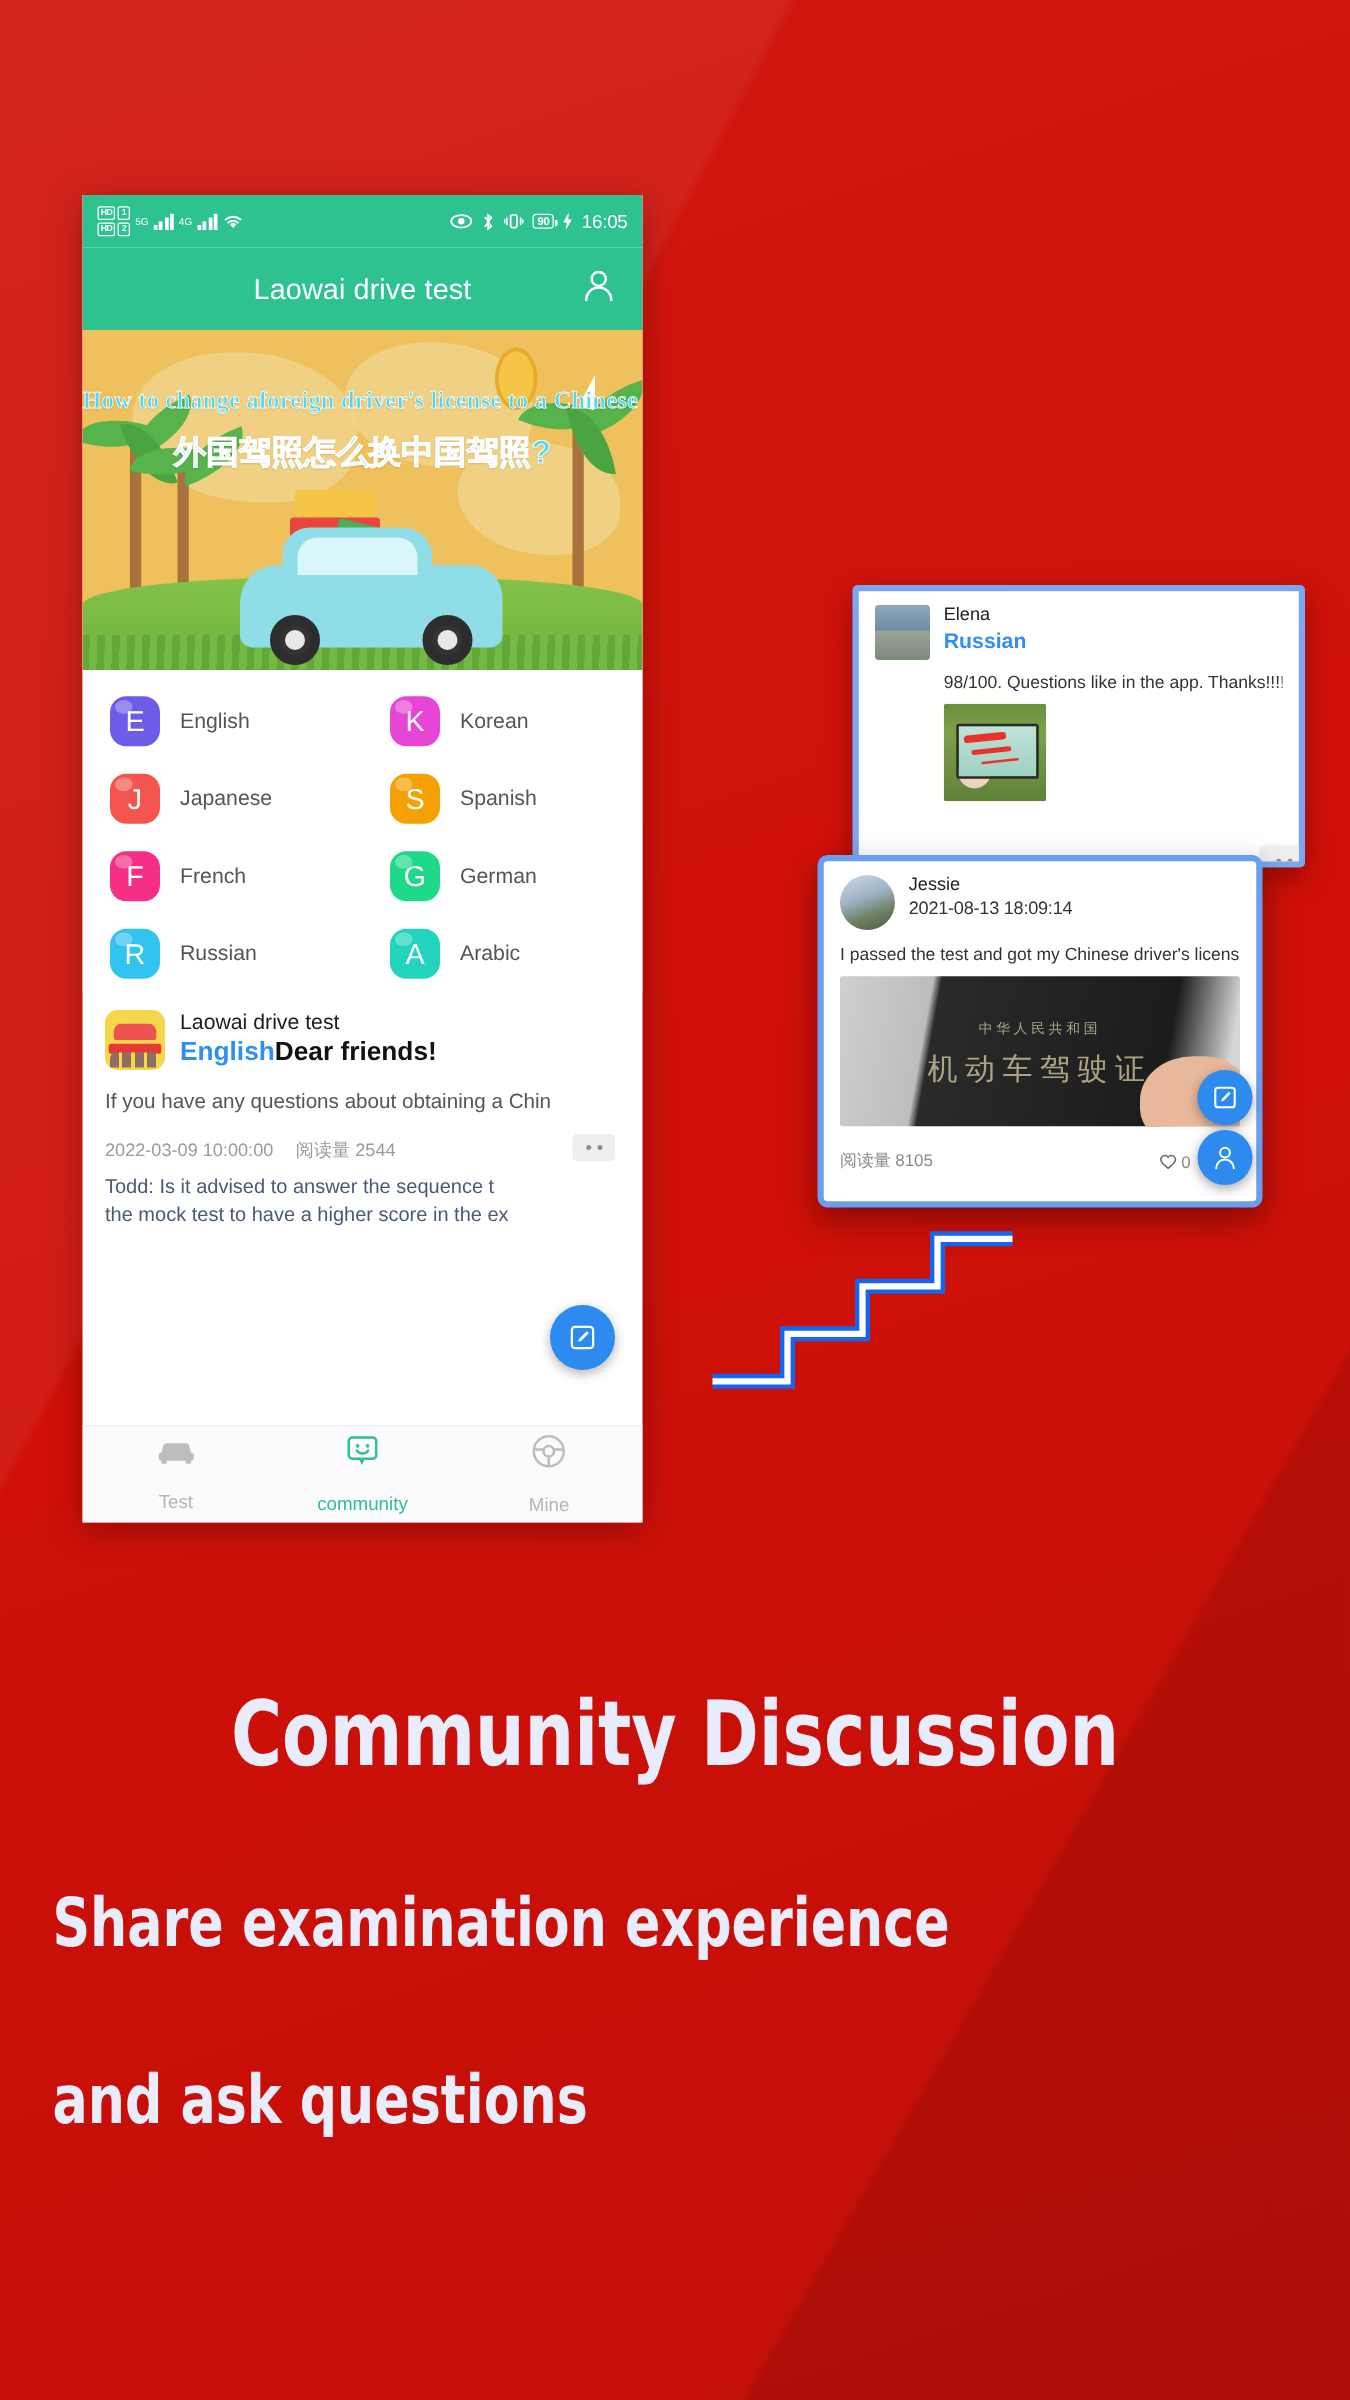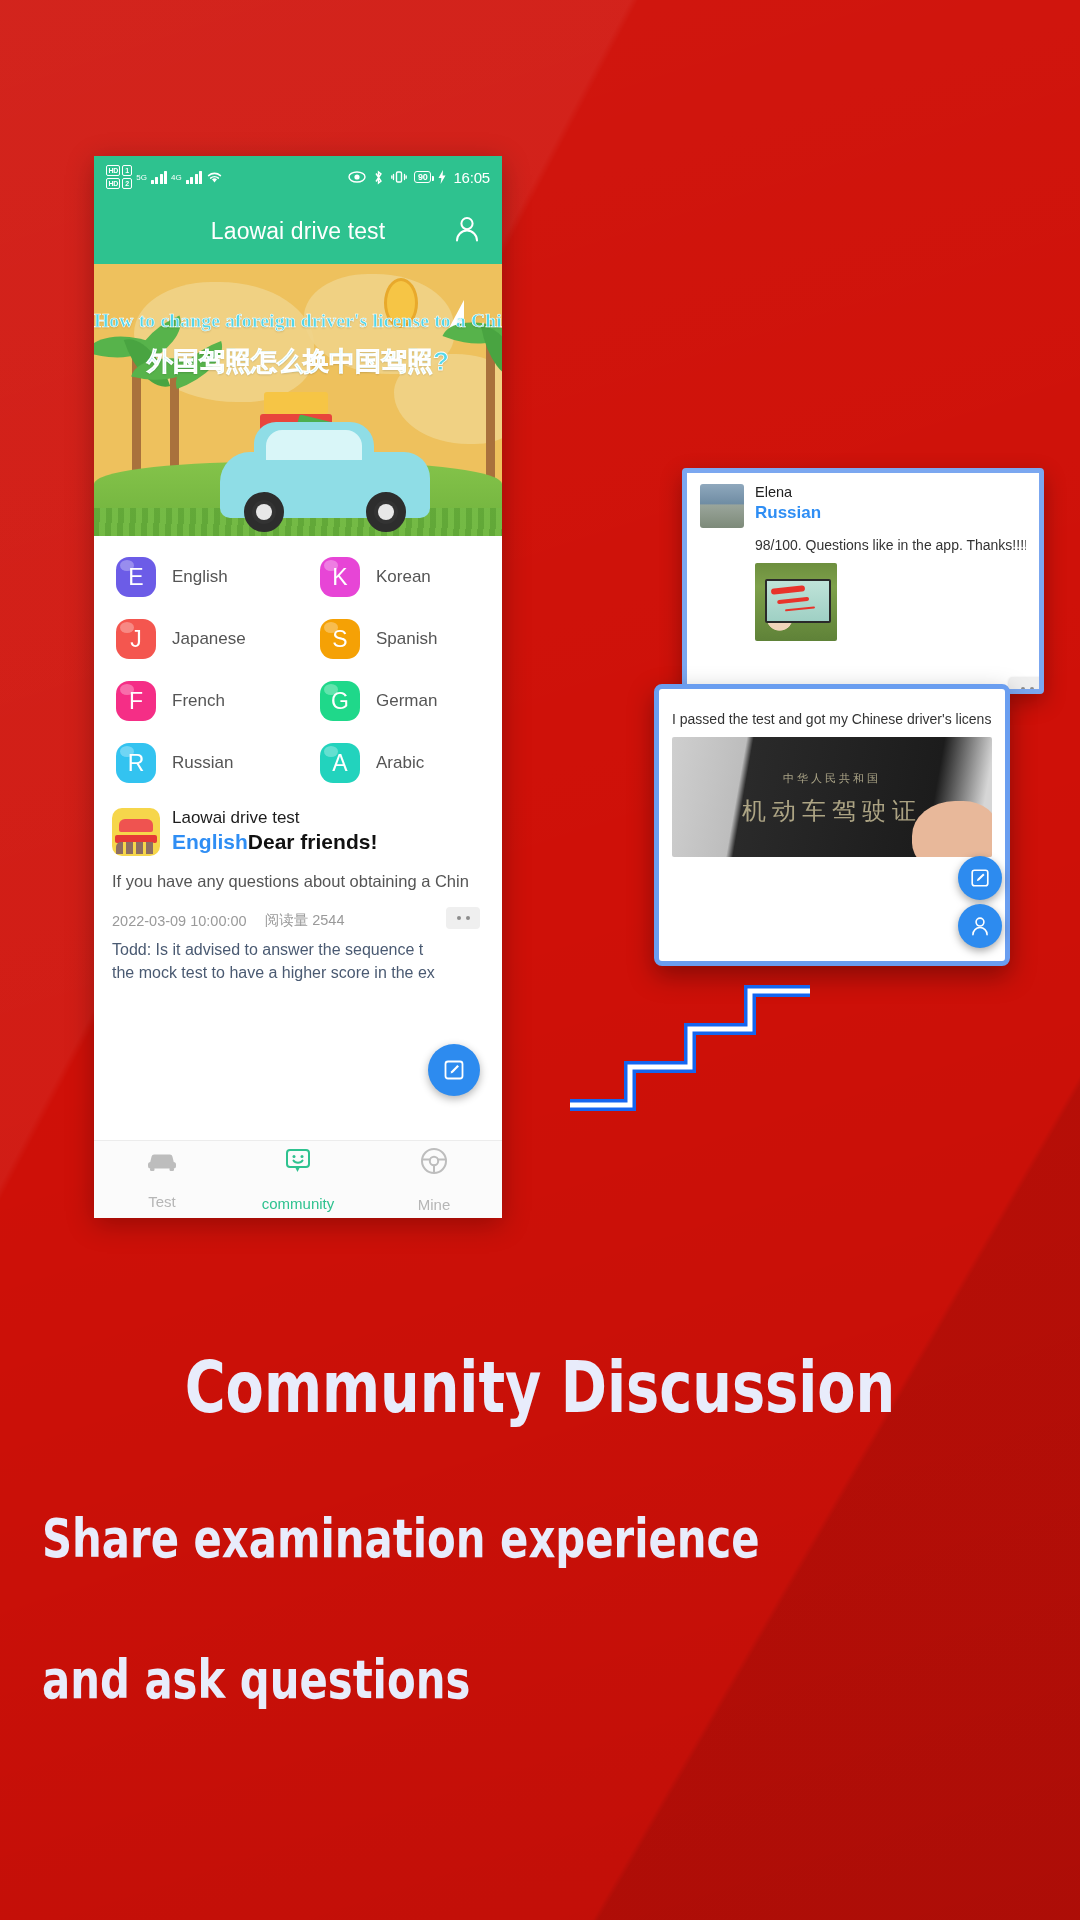--- a/index.html
+++ b/index.html
@@ -21,24 +21,23 @@
     pointer-events:none;
   }
   .bg-sheen-3{
     position:absolute; left:0; top:0; width:1080px; height:1920px;
     background:linear-gradient(162deg, rgba(255,255,255,0.03) 0%, rgba(255,255,255,0.0) 48%, rgba(0,0,0,0.07) 100%);
     pointer-events:none;
   }
 
   
   .phone{
-    position:absolute; left:66px; top:156px; width:408px; height:1062px;
+    position:absolute; left:66px; top:156px; width:448px; height:1062px;
     background:#ffffff; overflow:hidden;
     box-shadow:0 6px 26px rgba(0,0,0,0.28);
-    margin-left:28px;
   }
   .statusbar{
     height:42px; background:#2ec28f; color:#fff;
     display:flex; align-items:center; justify-content:space-between;
     padding:0 12px; font-size:15px;
   }
   .sb-left{ display:flex; align-items:center; gap:4px; }
   .hd-stack{ display:flex; flex-direction:column; gap:2px; }
   .hd-row{ display:flex; gap:2px; align-items:center; }
   .hd-box{
@@ -558,26 +557,51 @@
     <div class="cc-photo-1" style="margin-left:55px;"></div>
   </div>
   <div class="dots-pill">
       <i></i>
       <i></i>
     </div>
 </div>
 
 <div class="card-jessie">
   <div class="cc-inner">
+    <div class="cc-head">
+      <div class="cc-avatar round"></div>
+      <div>
+        <div class="cc-name">Jessie</div>
+        <div class="cc-date">2021-08-13 18:09:14</div>
+      </div>
+    </div>
     <div class="cc-text">I passed the test and got my Chinese driver's license. G</div>
     <div class="cc-photo-2">
       <span class="wallet-txt">中华人民共和国</span>
       <span class="wallet-big">机动车驾驶证</span>
       <span class="hand"></span>
     </div>
+  </div>
+  <div class="cc-foot">
+    <span><span>阅读量</span> <span>8105</span></span>
+    <span class="cc-stats">
+      <span>
+        <svg width="15" height="14" viewBox="0 0 16 15">
+          <path d="M8 13.5 C2 9.5 0.8 6.2 2.4 4 A3.4 3.4 0 0 1 8 4 A3.4 3.4 0 0 1 13.6 4 C15.2 6.2 14 9.5 8 13.5 Z" fill="none" stroke="#6b6b6b" stroke-width="1.3"></path>
+        </svg>
+        <span>0</span>
+      </span>
+      <span>
+        <svg width="15" height="14" viewBox="0 0 16 15">
+          <rect x="1.2" y="1.5" width="13.6" height="9.6" rx="1.8" fill="none" stroke="#6b6b6b" stroke-width="1.3"></rect>
+          <path d="M5.5 11.1 L7 14 L8.5 11.1 Z" fill="#6b6b6b"></path>
+        </svg>
+        <span>1</span>
+      </span>
+    </span>
   </div>
 </div>
 
 <div class="fab-blue" style="left:958px;top:856px;">
   <svg width="22" height="22" viewBox="0 0 24 24">
     <rect x="3.5" y="3.5" width="17" height="17" rx="2.5" fill="none" stroke="#fff" stroke-width="1.8"></rect>
     <path d="M15.4 7 L17 8.6 L10.8 14.8 L8.6 15.4 L9.2 13.2 Z" fill="#fff"></path>
   </svg>
 </div>
 <div class="fab-blue" style="left:958px;top:904px;">

